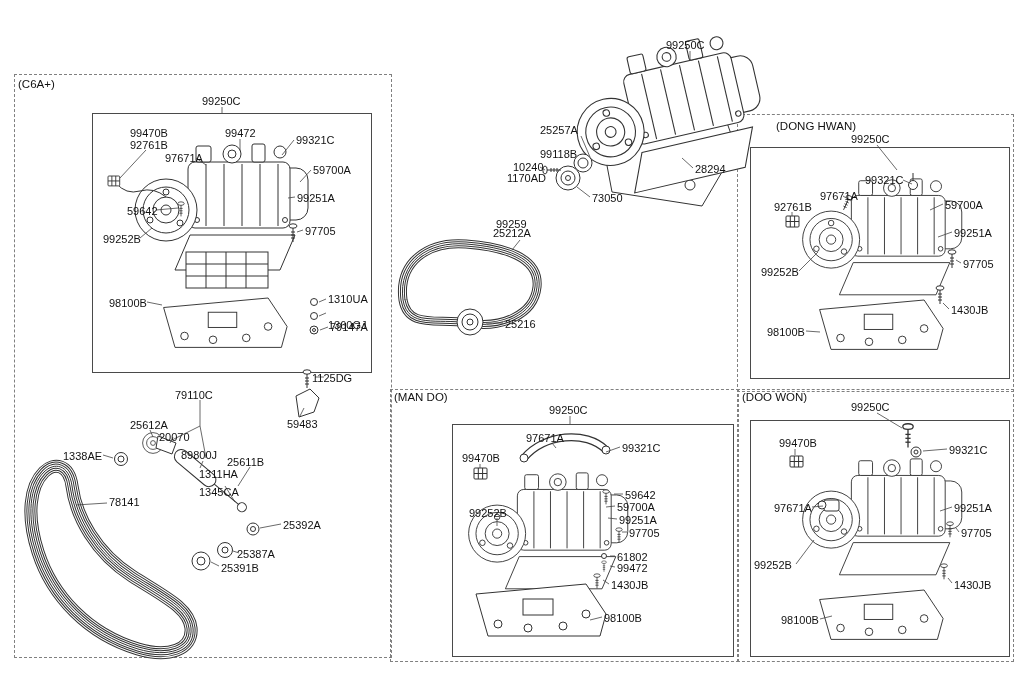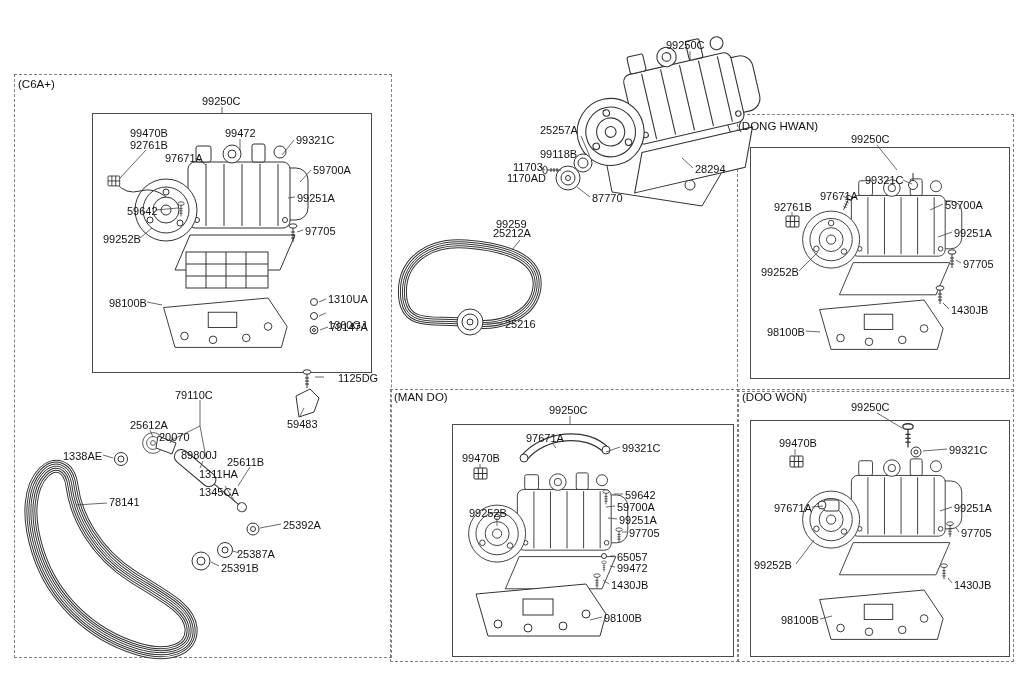--- a/index.html
+++ b/index.html
@@ -279,51 +279,51 @@
         <line x1="812" y1="507" x2="823" y2="506"></line>
       <line x1="952" y1="507" x2="940" y2="511"></line>
         <line x1="959" y1="532" x2="956" y2="528"></line>
       <line x1="796" y1="564" x2="814" y2="540"></line>
         <line x1="952" y1="583" x2="948" y2="578"></line>
       <line x1="820" y1="619" x2="832" y2="616"></line>
     </g>
   </svg>
 
   <div class="ttl" style="left:18px;top:78px">(C6A+)</div>
-  <div class="ttl" style="left:738px;top:120px">(DONG HWAN)</div>
+  <div class="ttl" style="left:776px;top:120px">(DONG HWAN)</div>
   <div class="ttl" style="left:394px;top:391px">(MAN DO)</div>
   <div class="ttl" style="left:742px;top:391px">(DOO WON)</div>
 
   <div class="lbl" style="left:666px;top:39px">99250C</div>
   <div class="lbl" style="left:540px;top:124px">25257A</div>
   <div class="lbl" style="left:540px;top:148px">99118B</div>
-  <div class="lbl" style="left:513px;top:161px">11703</div>
+  <div class="lbl" style="left:513px;top:161px">10240</div>
   <div class="lbl" style="left:507px;top:172px">1170AD</div>
   <div class="lbl" style="left:695px;top:163px">28294</div>
-  <div class="lbl" style="left:592px;top:192px">87770</div>
+  <div class="lbl" style="left:592px;top:192px">73050</div>
   <div class="lbl" style="left:496px;top:218px">99259</div>
   <div class="lbl" style="left:493px;top:227px">25212A</div>
   <div class="lbl" style="left:505px;top:318px">25216</div>
 
   <div class="lbl" style="left:202px;top:95px">99250C</div>
   <div class="lbl" style="left:130px;top:127px">99470B</div>
   <div class="lbl" style="left:130px;top:139px">92761B</div>
   <div class="lbl" style="left:225px;top:127px">99472</div>
   <div class="lbl" style="left:296px;top:134px">99321C</div>
   <div class="lbl" style="left:165px;top:152px">97671A</div>
   <div class="lbl" style="left:313px;top:164px">59700A</div>
   <div class="lbl" style="left:297px;top:192px">99251A</div>
   <div class="lbl" style="left:127px;top:205px">59642</div>
   <div class="lbl" style="left:305px;top:225px">97705</div>
   <div class="lbl" style="left:103px;top:233px">99252B</div>
   <div class="lbl" style="left:109px;top:297px">98100B</div>
   <div class="lbl" style="left:328px;top:293px">1310UA</div>
   <div class="lbl" style="left:328px;top:319px">1360GJ</div>
   <div class="lbl" style="left:330px;top:321px">79147A</div>
-  <div class="lbl" style="left:338px;top:372px">1125DG</div>
+  <div class="lbl" style="left:312px;top:372px">1125DG</div>
   <div class="lbl" style="left:287px;top:418px">59483</div>
   <div class="lbl" style="left:175px;top:389px">79110C</div>
   <div class="lbl" style="left:130px;top:419px">25612A</div>
   <div class="lbl" style="left:159px;top:431px">20070</div>
   <div class="lbl" style="left:63px;top:450px">1338AE</div>
   <div class="lbl" style="left:181px;top:449px">89800J</div>
   <div class="lbl" style="left:227px;top:456px">25611B</div>
   <div class="lbl" style="left:199px;top:468px">1311HA</div>
   <div class="lbl" style="left:199px;top:486px">1345CA</div>
   <div class="lbl" style="left:109px;top:496px">78141</div>
@@ -344,21 +344,21 @@
 
   <div class="lbl" style="left:549px;top:404px">99250C</div>
   <div class="lbl" style="left:526px;top:432px">97671A</div>
   <div class="lbl" style="left:622px;top:442px">99321C</div>
   <div class="lbl" style="left:462px;top:452px">99470B</div>
   <div class="lbl" style="left:625px;top:489px">59642</div>
   <div class="lbl" style="left:617px;top:501px">59700A</div>
   <div class="lbl" style="left:469px;top:507px">99252B</div>
   <div class="lbl" style="left:619px;top:514px">99251A</div>
   <div class="lbl" style="left:629px;top:527px">97705</div>
-  <div class="lbl" style="left:617px;top:551px">65057</div>
+  <div class="lbl" style="left:617px;top:551px">61802</div>
   <div class="lbl" style="left:617px;top:562px">99472</div>
   <div class="lbl" style="left:611px;top:579px">1430JB</div>
   <div class="lbl" style="left:604px;top:612px">98100B</div>
 
   <div class="lbl" style="left:851px;top:401px">99250C</div>
   <div class="lbl" style="left:779px;top:437px">99470B</div>
   <div class="lbl" style="left:949px;top:444px">99321C</div>
   <div class="lbl" style="left:774px;top:502px">97671A</div>
   <div class="lbl" style="left:954px;top:502px">99251A</div>
   <div class="lbl" style="left:961px;top:527px">97705</div>

